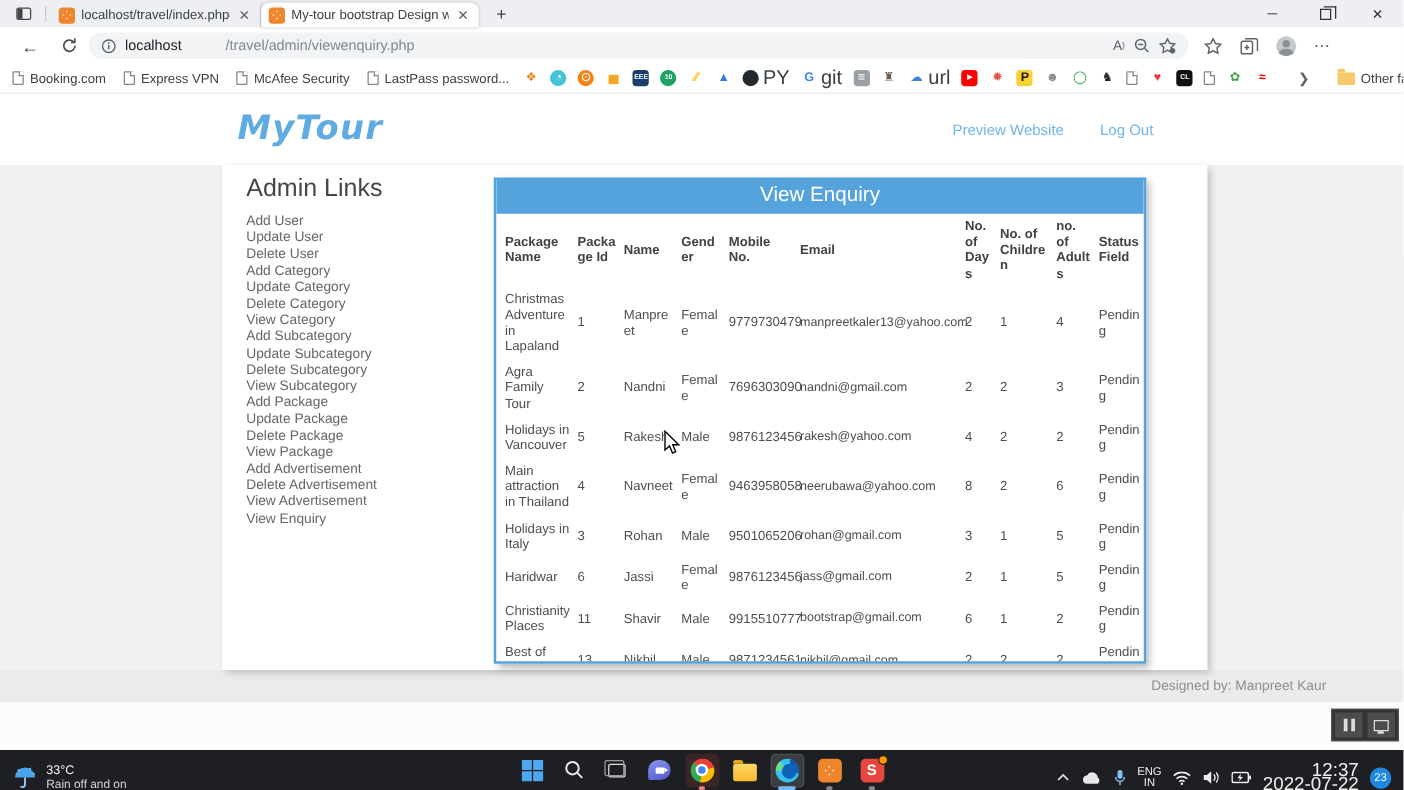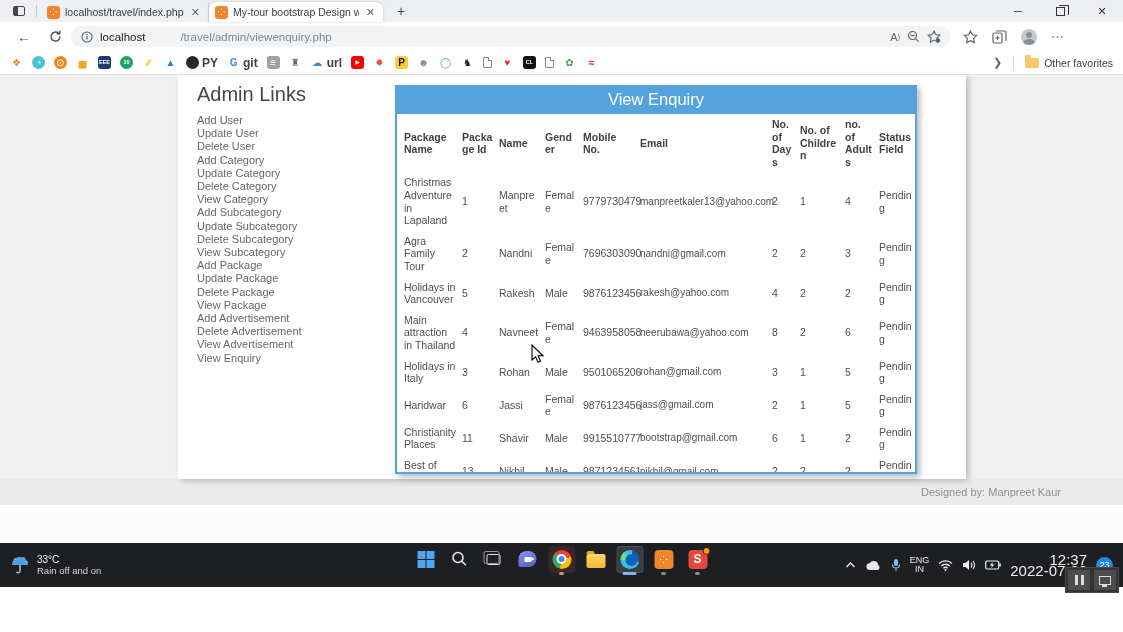--- a/index.html
+++ b/index.html
@@ -42,21 +42,21 @@
 
   .bm-row { height:24px; background:#fff; border-bottom:1px solid #e5e7ea; display:flex; align-items:center; padding:0 10px; gap:11px; overflow:hidden; font-size:10.5px; color:#3c4043; }
   .bm-item { display:flex; align-items:center; gap:5px; white-space:nowrap; }
   .doc-ico { width:9px; height:11px; border:1px solid #80868b; border-radius:1px; position:relative; background:#fff; }
   .doc-ico::before { content:""; position:absolute; right:-1px; top:-1px; width:3px; height:3px; background:#fff; border-left:1px solid #80868b; border-bottom:1px solid #80868b; }
   .fv-item { display:flex; align-items:center; gap:3px; flex:0 0 auto; }
   .fv-icon { width:13px; height:13px; display:flex; align-items:center; justify-content:center; font-size:10px; line-height:1; border-radius:50%; }
   .fv-icon.sq { border-radius:3px; }
   .fv-icon.tiny { font-size:5.5px; font-weight:bold; letter-spacing:0; }
   .fv-icon.bold { font-weight:bold; }
-  .fv-label { font-size:12px; color:#3c4043;font-weight:bold; }
+  .fv-label { font-size:16px; color:#3c4043; }
   .bm-spacer { flex:1; }
   .bm-chevron { color:#5f6368; font-size:11px; }
   .bm-sep { width:1px; height:14px; background:#d8dbdf; }
   .folder-ico { width:14px; height:10px; background:#f7c96a; border-radius:1px; position:relative; }
   .folder-ico::before { content:""; position:absolute; top:-3px; left:0; width:6px; height:3px; background:#f7c96a; border-radius:1px 1px 0 0; }
 
   
   .site-header { height:57px; background:#fff; position:relative; }
   .logo { position:absolute; left:190px; top:12px; font-family:"DejaVu Sans", sans-serif; font-weight:bold; font-style:italic; font-size:27px; color:#60ace2; letter-spacing:1px; }
   .hdr-link { position:absolute; top:22px; font-size:12px; color:#72b5e8; }
@@ -204,20 +204,38 @@
             <line x1="5.5" y1="6" x2="5.5" y2="10" stroke="#5f6368" stroke-width="1.2"></line>
             <line x1="3.5" y1="8" x2="7.5" y2="8" stroke="#5f6368" stroke-width="1.2"></line>
           </svg>
       </span>
       <span class="avatar"></span>
       <span style="font-size:13px">⋯</span>
     </div>
   </div>
 
   <div class="bm-row">
+    <span id="bm-named" style="display:flex;gap:14px">
+        <span class="bm-item">
+          <span class="doc-ico"></span>
+          <span>Booking.com</span>
+        </span>
+        <span class="bm-item">
+          <span class="doc-ico"></span>
+          <span>Express VPN</span>
+        </span>
+        <span class="bm-item">
+          <span class="doc-ico"></span>
+          <span>McAfee Security</span>
+        </span>
+        <span class="bm-item">
+          <span class="doc-ico"></span>
+          <span>LastPass password...</span>
+        </span>
+      </span>
     <span id="bm-icons" style="display:flex;gap:9px;align-items:center">
         <span class="fv-item">
           <span class="fv-icon" style="color: rgb(232, 130, 26);">❖</span>
         </span>
         <span class="fv-item">
           <span class="fv-icon" style="background: rgb(69, 196, 214); color: rgb(255, 255, 255);">◔</span>
         </span>
         <span class="fv-item">
           <span class="fv-icon" style="background: rgb(240, 132, 24); color: rgb(255, 255, 255);">⊙</span>
         </span>
@@ -293,20 +311,25 @@
       </span>
     <span class="bm-spacer"></span>
     <span class="bm-chevron">❯</span>
     <span class="bm-sep"></span>
     <span class="bm-item">
       <span class="folder-ico"></span>
       <span>Other favorites</span>
     </span>
   </div>
 
+  <div class="site-header">
+    <div class="logo">MyTour</div>
+    <div class="hdr-link preview">Preview Website</div>
+    <div class="hdr-link logout">Log Out</div>
+  </div>
 
   <div class="page-body">
     <div class="content-card">
       <div class="sidebar">
         <div class="sb-title">Admin Links</div>
         <div id="sb-links">
             <div class="sb-link">Add User</div>
             <div class="sb-link">Update User</div>
             <div class="sb-link">Delete User</div>
             <div class="sb-link">Add Category</div>

